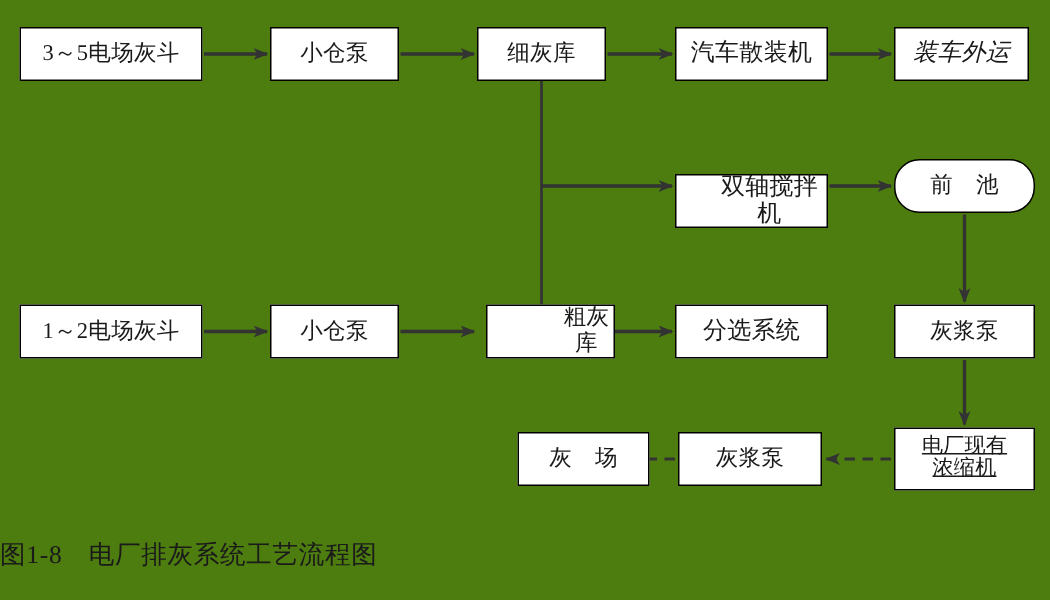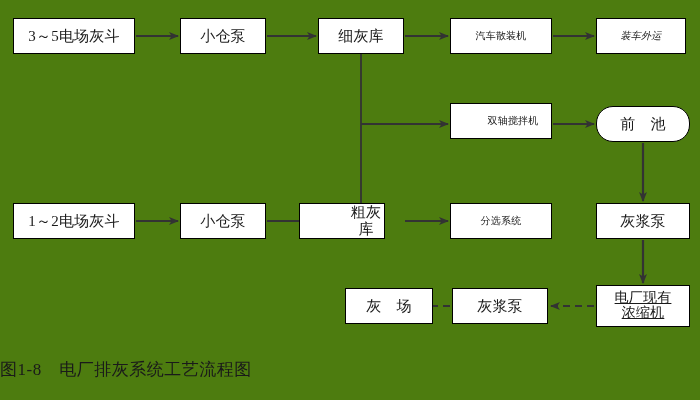--- a/index.html
+++ b/index.html
@@ -23,21 +23,21 @@
     display: flex;
     align-items: center;
     justify-content: center;
     text-align: center;
     color: #1a1a1a;
     font-size: 15px;
     line-height: 1.12;
     letter-spacing: 0.2px;
     white-space: pre-line;
   }
-  .node.small { font-size: 10px; }
+  .node.small { font-size: 16px; }
   .node.two-line { line-height: 1.05; font-size: 14px; }
   #caption {
     position: absolute;
     left: 0;
     top: 358px;
     width: 700px;
     text-align: left;
     font-size: 17px;
     color: #1a1a1a;
     letter-spacing: 0.5px;
@@ -89,25 +89,25 @@
 
     <line x1="594" y1="306" x2="551" y2="306" stroke="#333333" stroke-width="2" stroke-dasharray="7,5" marker-end="url(#ah-l)"></line>
     <line x1="450" y1="306" x2="408" y2="306" stroke="#333333" stroke-width="2" stroke-dasharray="7,5" marker-end="url(#ah-l)"></line>
   </svg>
 
   <div class="node" style="left: 13px; top: 18px; width: 122px; height: 36px;">3～5电场灰斗</div>
   <div class="node" style="left: 180px; top: 18px; width: 86px; height: 36px;">小仓泵</div>
   <div class="node" style="left: 318px; top: 18px; width: 86px; height: 36px;">细灰库</div>
   <div class="node small" style="left: 450px; top: 18px; width: 102px; height: 36px;">汽车散装机</div>
   <div class="node small" style="left: 596px; top: 18px; width: 90px; height: 36px; font-style: italic;">装车外运</div>
-  <div class="node small" style="left: 450px; top: 103px; width: 102px; height: 36px; padding-left: 24px;">双轴搅拌机</div>
+  <div class="node small" style="left: 450px; top: 116px; width: 102px; height: 36px; padding-left: 24px;">双轴搅拌机</div>
   <div class="node" style="left: 596px; top: 106px; width: 94px; height: 36px; border-radius: 17px;">前　池</div>
   <div class="node" style="left: 13px; top: 203px; width: 122px; height: 36px;">1～2电场灰斗</div>
   <div class="node" style="left: 180px; top: 203px; width: 86px; height: 36px;">小仓泵</div>
-  <div class="node" style="left: 299px; top: 203px; width: 86px; height: 36px; padding-left: 48px;">粗灰库</div>
+  <div class="node" style="left: 324px; top: 203px; width: 86px; height: 36px; padding-left: 48px;">粗灰库</div>
   <div class="node small" style="left: 450px; top: 203px; width: 102px; height: 36px;">分选系统</div>
   <div class="node" style="left: 596px; top: 203px; width: 94px; height: 36px;">灰浆泵</div>
   <div class="node" style="left: 318px; top: 288px; width: 88px; height: 36px; margin-left: 27px;">灰　场</div>
   <div class="node" style="left: 452px; top: 288px; width: 96px; height: 36px;">灰浆泵</div>
   <div class="node two-line" style="left: 596px; top: 285px; width: 94px; height: 42px; text-decoration: underline;">电厂现有
 浓缩机</div>
 
   <div id="caption">图1-8　电厂排灰系统工艺流程图</div>
 
 </div>

